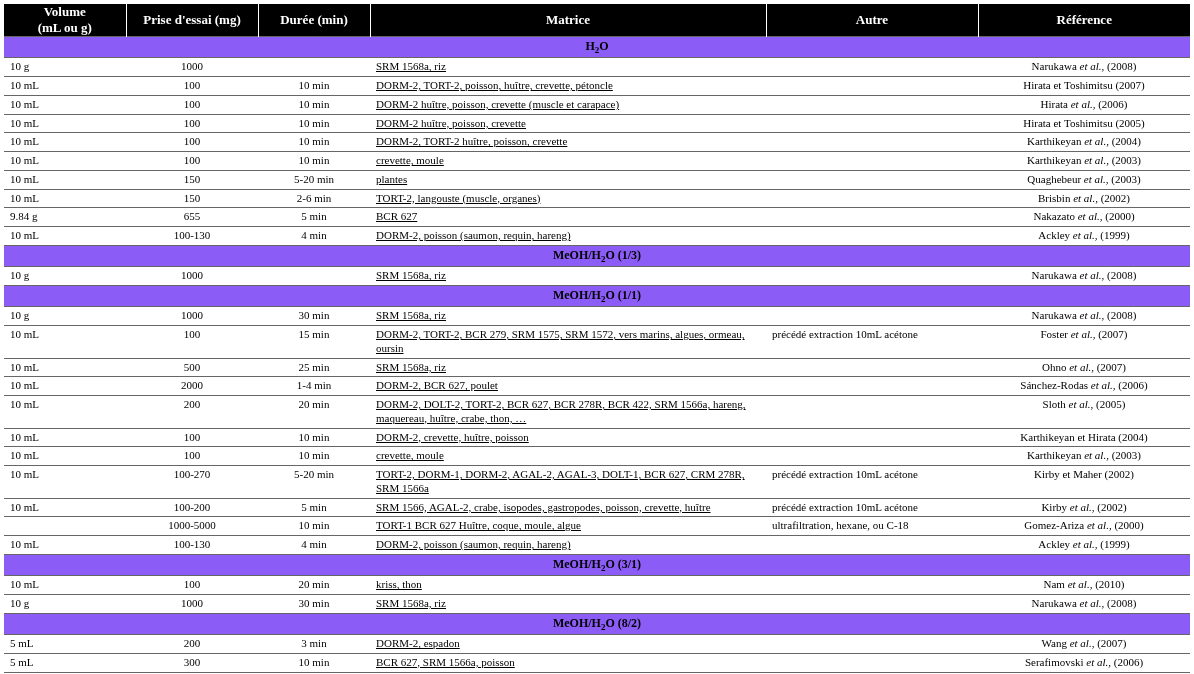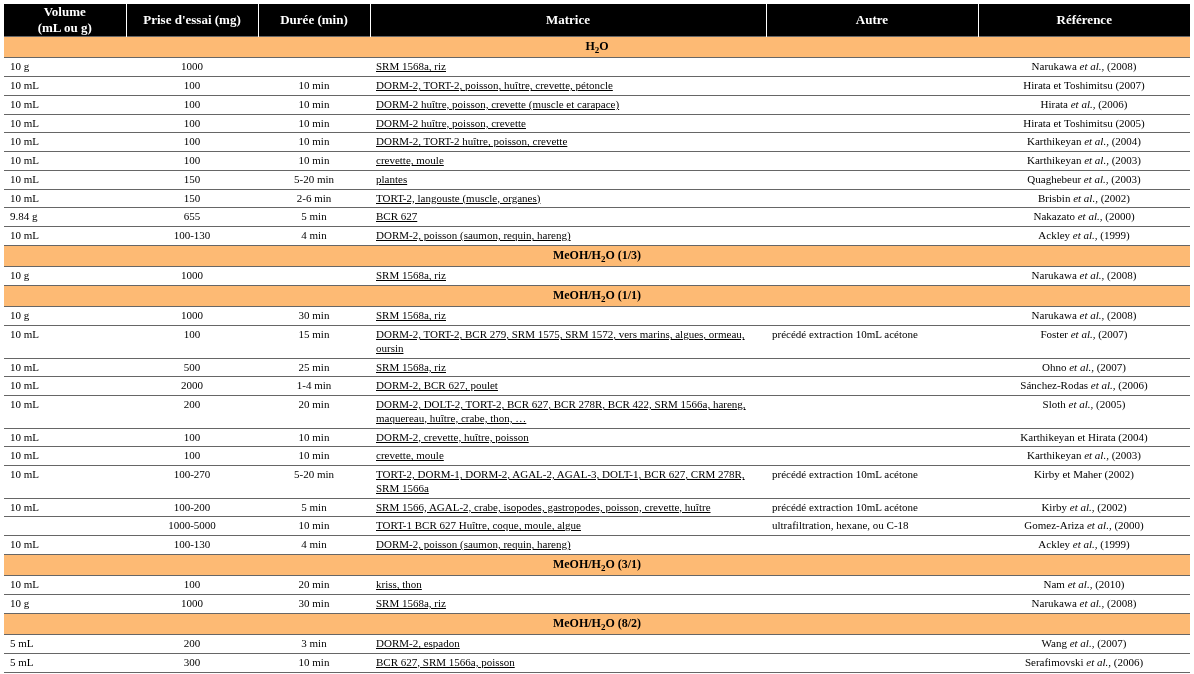--- a/index.html
+++ b/index.html
@@ -20,21 +20,21 @@
     font-weight: bold;
     text-align: center;
     padding: 0 6px;
     font-size: 13px;
     border-left: 1px solid #fff;
     border-right: 1px solid #fff;
   }
   thead th:first-child { border-left: none; }
   thead th:last-child { border-right: none; }
   tbody tr.section td {
-    background: #fdba74;
+    background: #8b5cf6;
     font-weight: bold;
     text-align: center;
     padding: 2px 4px;
     border-top: 1px solid #666;
     border-bottom: 1px solid #666;
     font-size: 12px;
   }
   tbody tr.data td {
     padding: 2px 6px;
     border-bottom: 1px solid #666;

